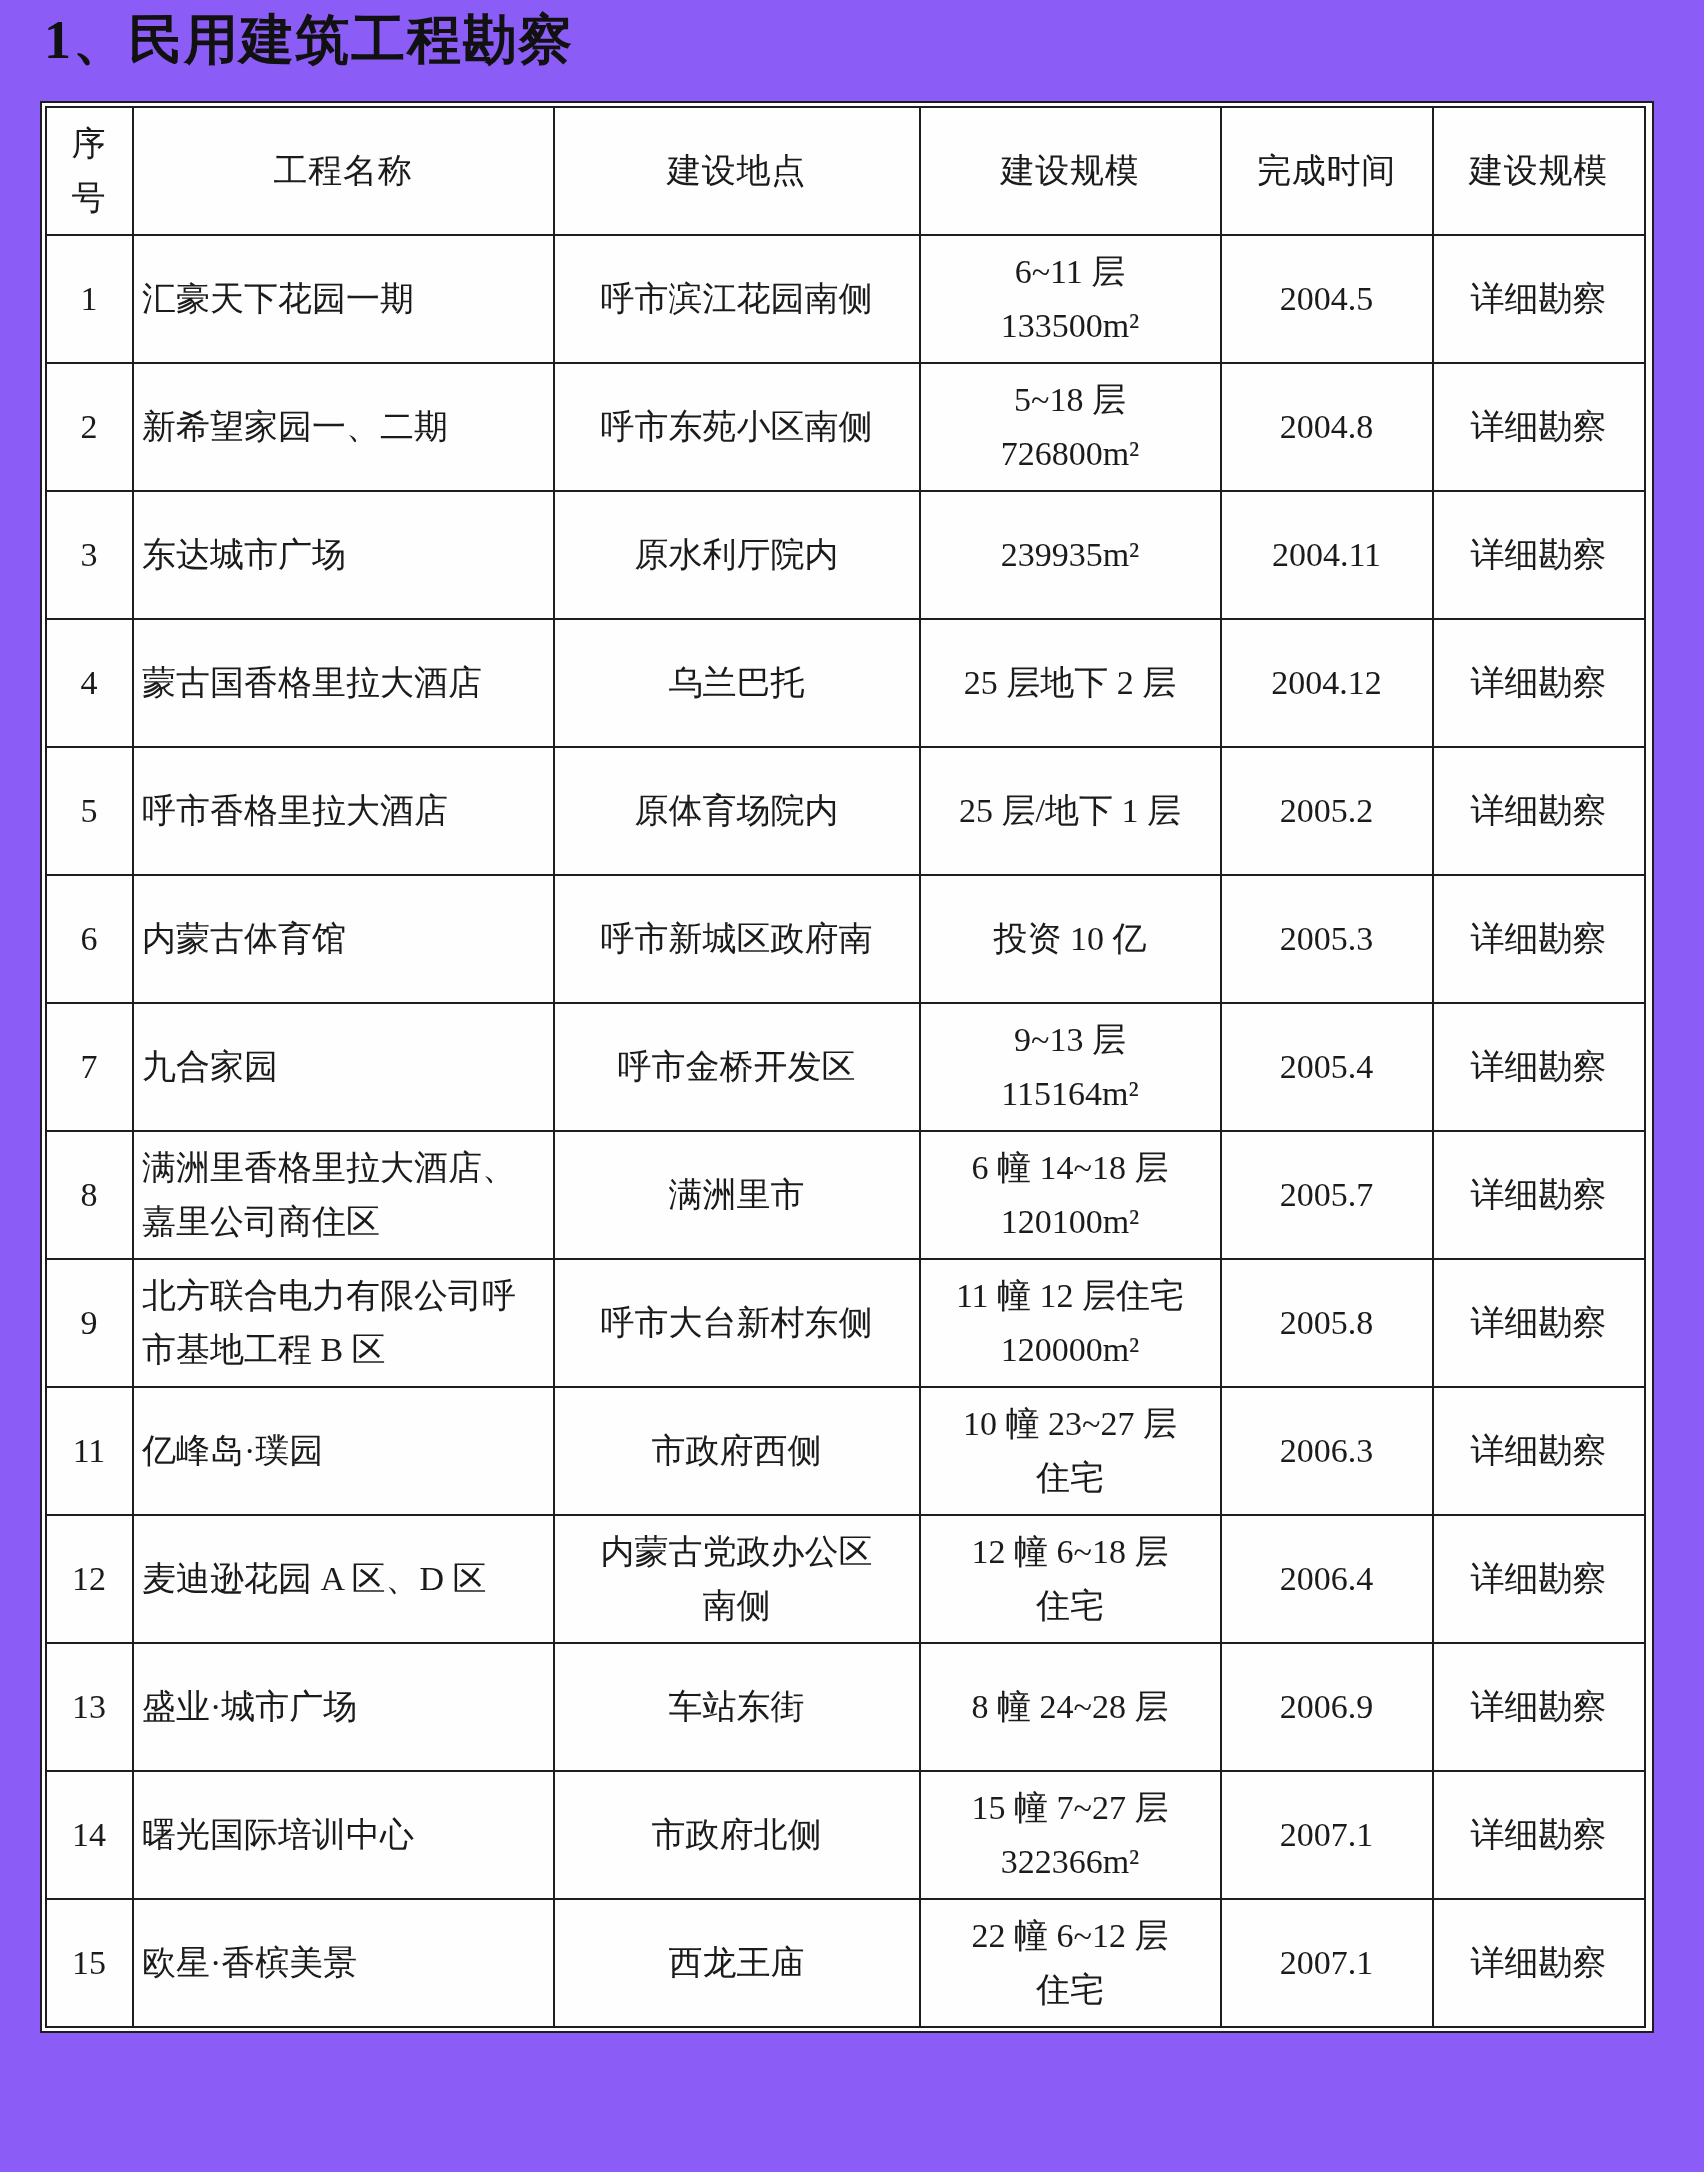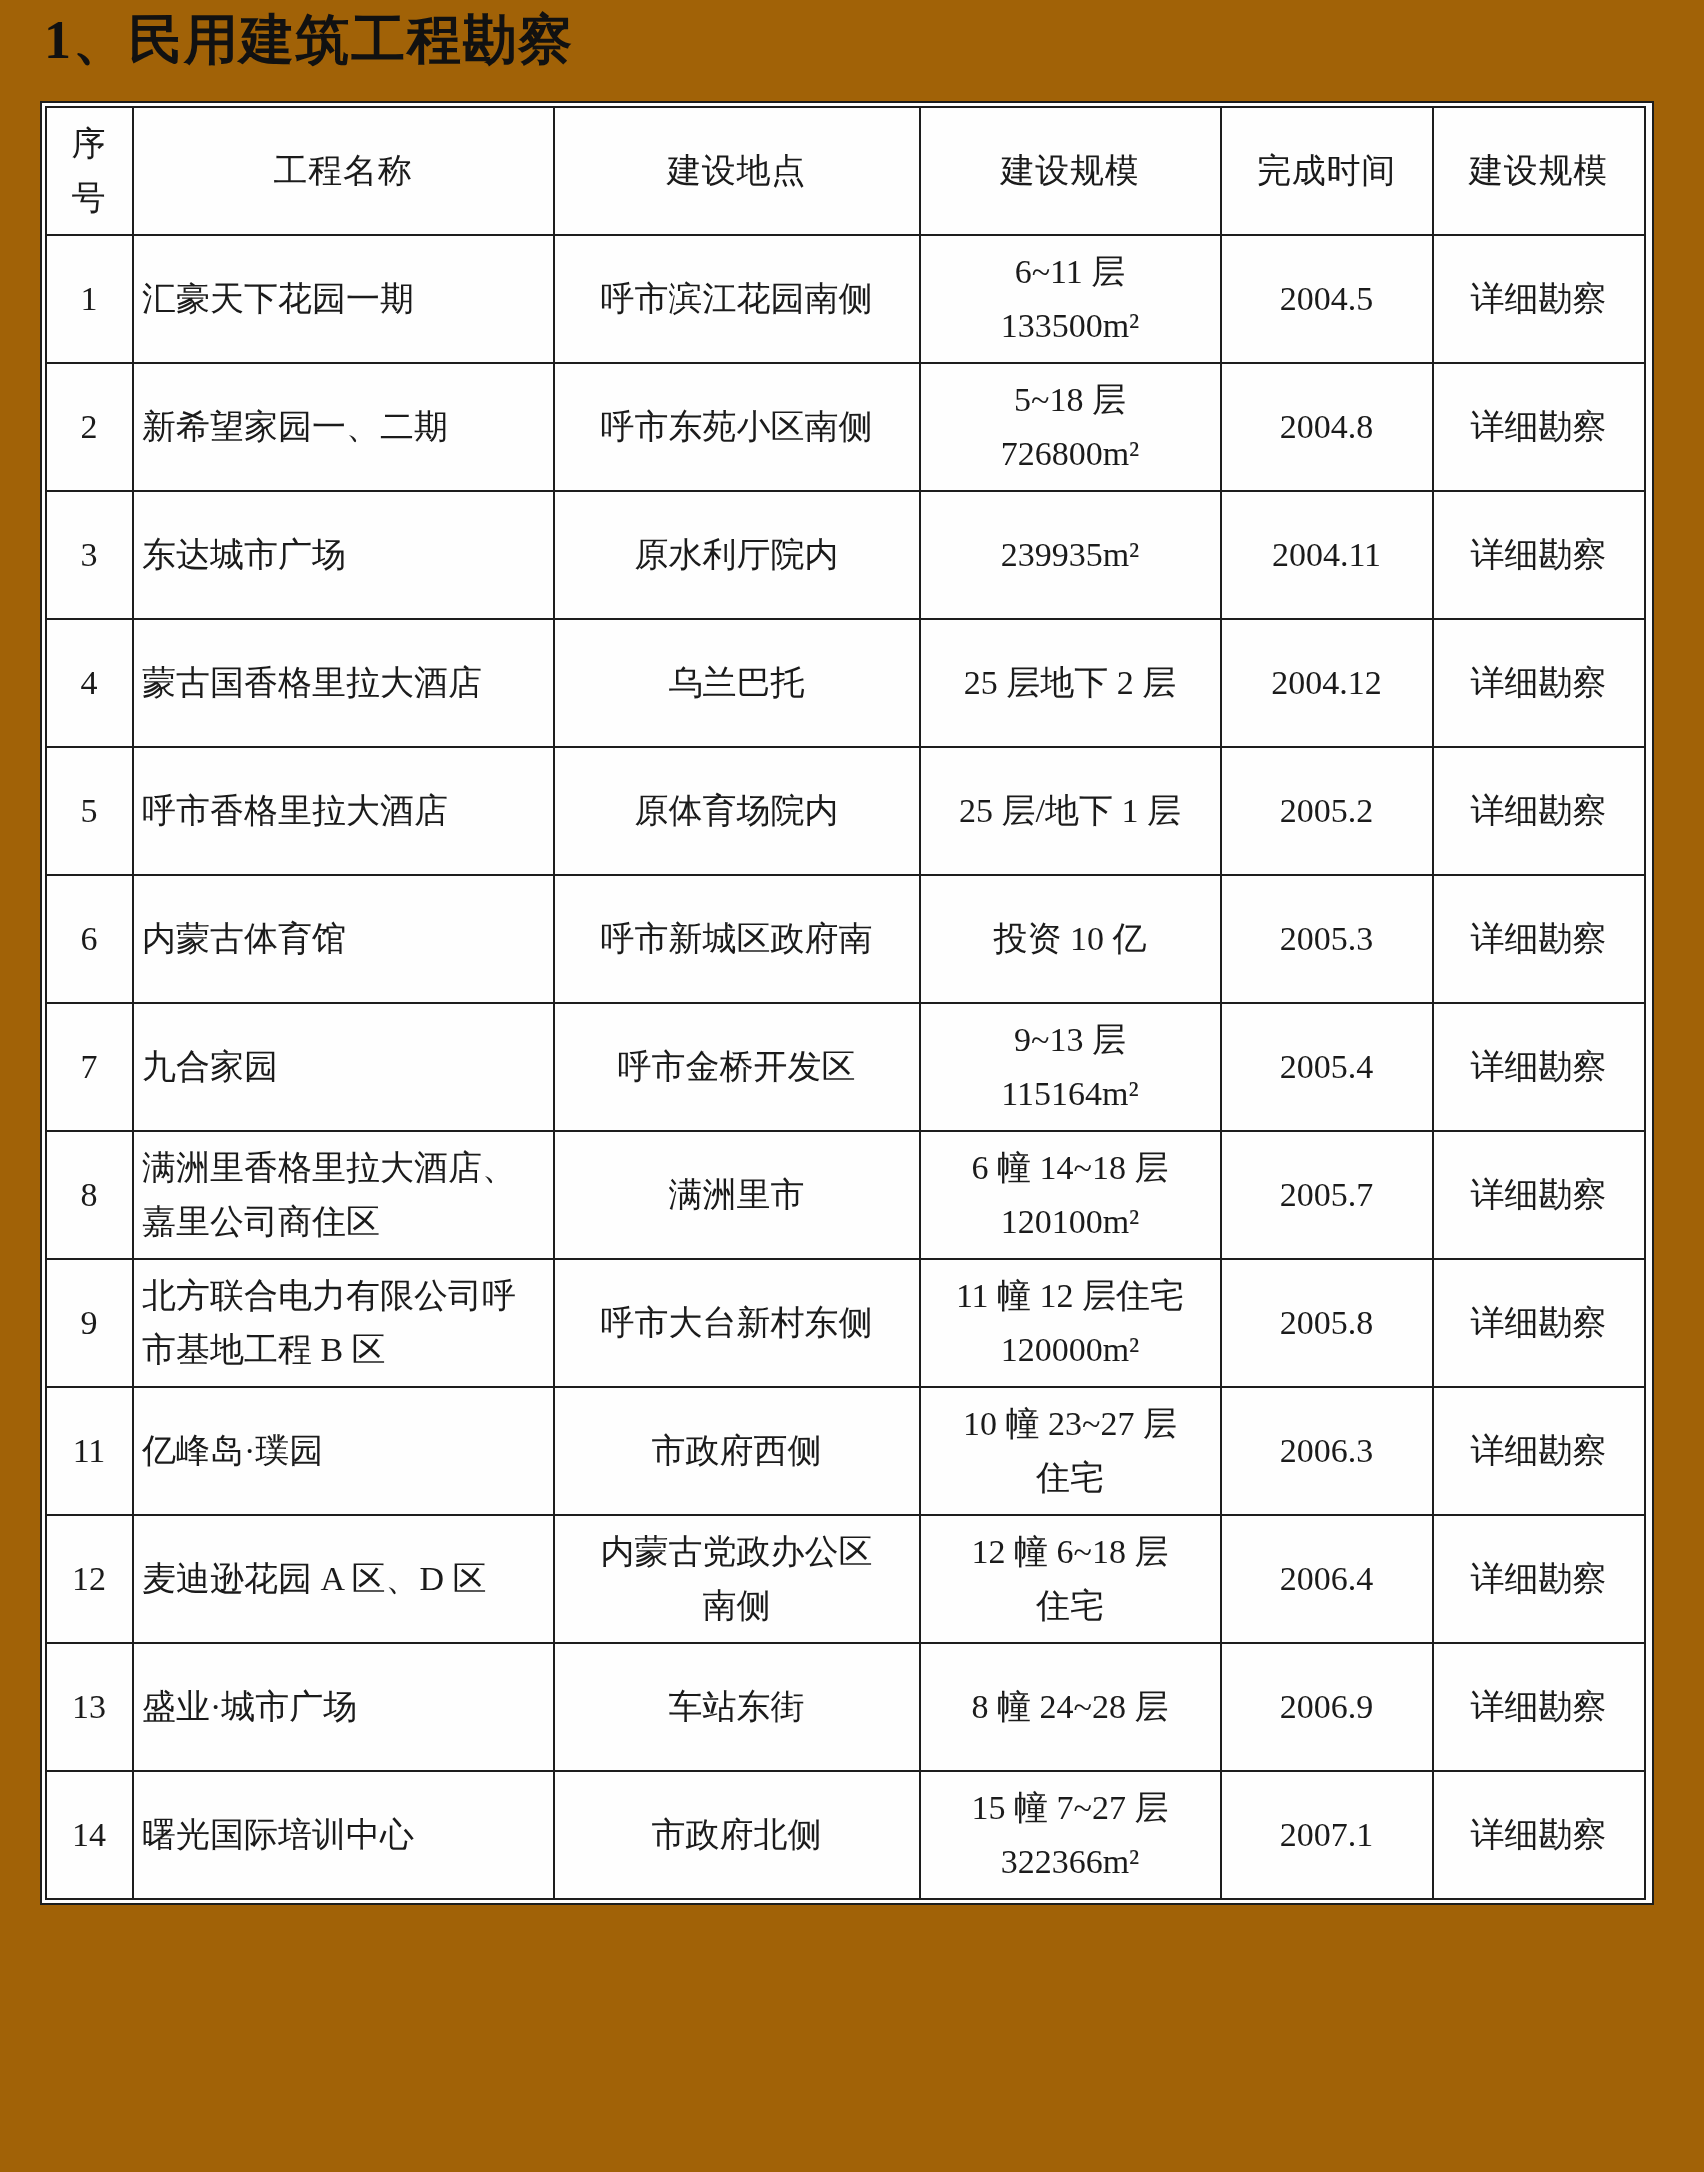--- a/index.html
+++ b/index.html
@@ -4,21 +4,21 @@
 <style>
   html, body {
     margin: 0;
     padding: 0;
     background: #ffffff;
   }
   .page {
     position: relative;
     width: 1704px;
     height: 2172px;
-    background: #a16207;
+    background: #8b5cf6;
     font-family: "Liberation Serif", "DejaVu Serif", serif;
     color: #1a1a1a;
     overflow: hidden;
     box-sizing: border-box;
   }
   .doc-title {
     margin: 0;
     padding: 11.8px 0 0 44px;
     font-size: 54px;
     font-weight: bold;
@@ -203,18 +203,27 @@
         </tr>
         <tr>
           <td class="cell-no">14</td>
           <td class="cell-name">曙光国际培训中心</td>
           <td class="cell-loc">市政府北侧</td>
           <td class="cell-scale">15 幢 7~27 层
 322366m²</td>
           <td class="cell-time">2007.1</td>
           <td class="cell-summary">详细勘察</td>
         </tr>
+        <tr>
+          <td class="cell-no">15</td>
+          <td class="cell-name">欧星·香槟美景</td>
+          <td class="cell-loc">西龙王庙</td>
+          <td class="cell-scale">22 幢 6~12 层
+住宅</td>
+          <td class="cell-time">2007.1</td>
+          <td class="cell-summary">详细勘察</td>
+        </tr>
       </tbody>
     </table>
   </div>
 
 </div>
 
 
 </body></html>

